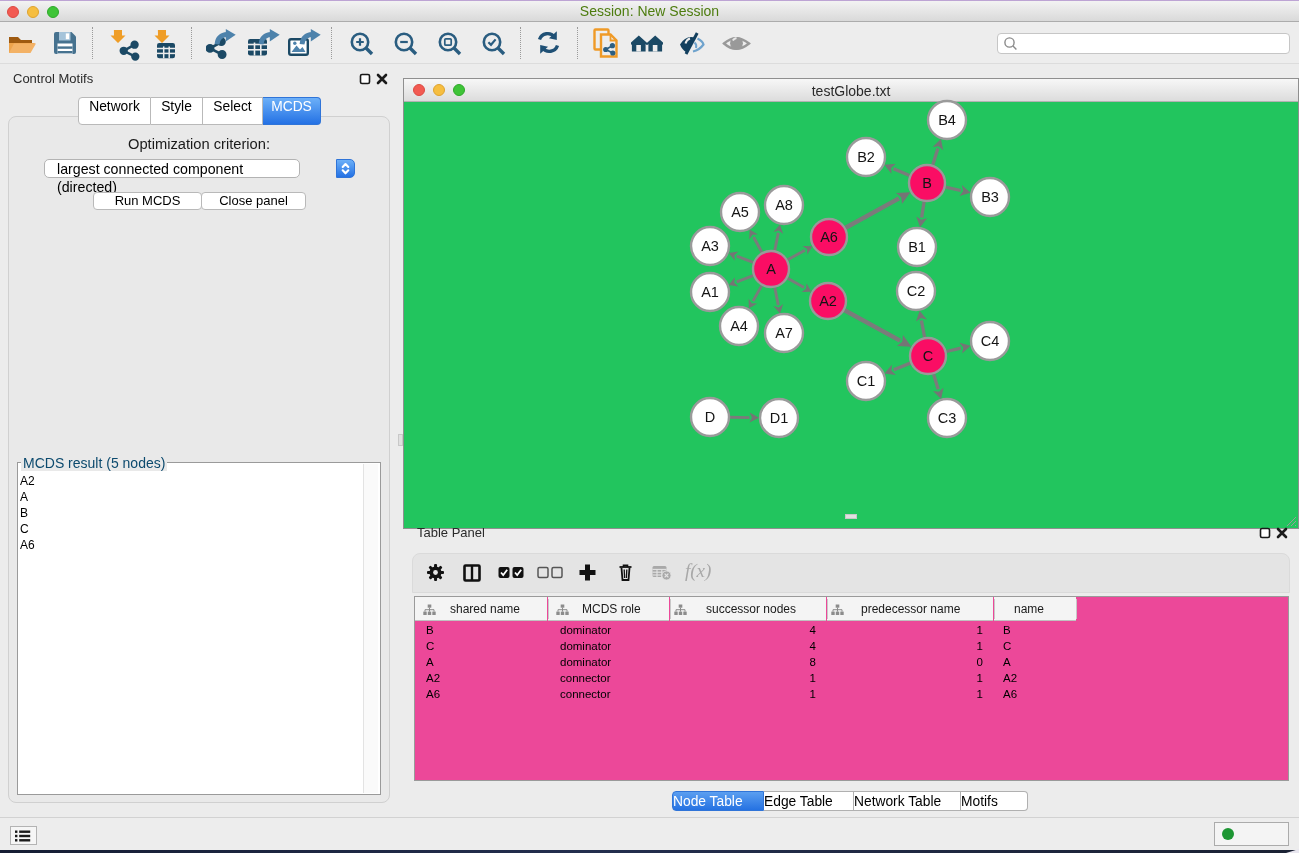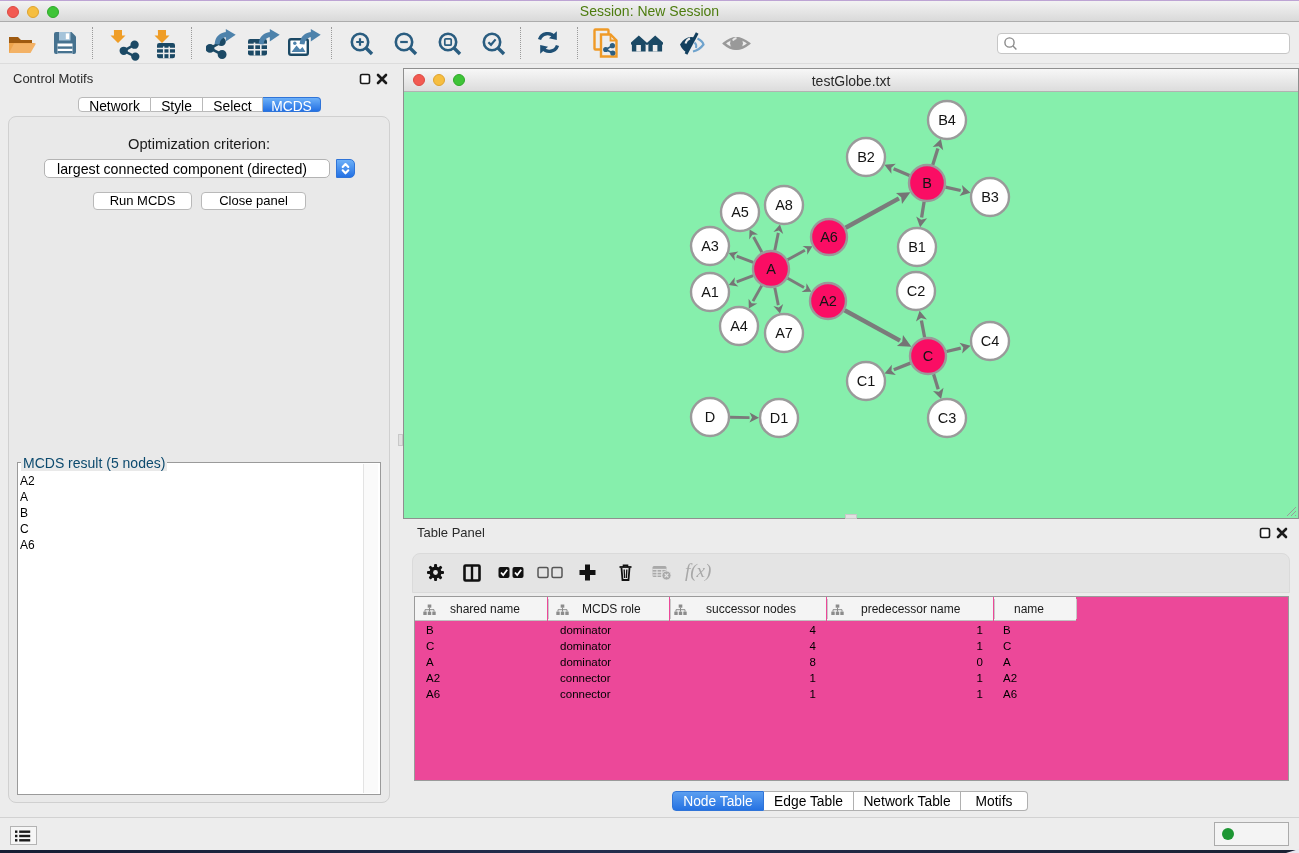--- a/index.html
+++ b/index.html
@@ -7,43 +7,43 @@
 .abs{position:absolute}
 .titlebar{left:0;top:1px;width:1299px;height:21px;background:linear-gradient(#f3f3f3,#d9d9d9);border-bottom:1px solid #acacac}
 .tl{border-radius:50%;width:12px;height:12px;top:6px}
 .title-text{width:100%;text-align:center;top:3px;font-size:14px;color:#4d7c0f}
 .toolbar{left:0;top:22px;width:1299px;height:42px;background:#ededed;border-bottom:1px solid #dcdcdc}
 .tsep{top:27px;height:32px;width:0;border-left:1px dotted #9a9a9a}
 .searchbox{left:997px;top:33px;width:293px;height:21px;background:#fff;border:1px solid #c6c6c6;border-radius:4px}
 .cp-title{left:13px;top:71px;font-size:13px;color:#2a2a2a}
 .panel-inner{left:8px;top:116px;width:382px;height:687px;background:#e9e9e9;border:1px solid #d0d0d0;border-radius:8px}
 .tabbar{left:78px;top:97px;height:19px;display:flex}
-.tab{height:15px;line-height:18px;font-size:13.8px;text-align:center;background:#fff;border:1px solid #b9b9b9;border-left:none;color:#000}
+.tab{height:28px;line-height:18px;font-size:13.8px;text-align:center;background:#fff;border:1px solid #b9b9b9;border-left:none;color:#000}
 .tab.first{border-left:1px solid #b9b9b9;border-radius:4px 0 0 4px}
 .tab.last{border-radius:0 4px 4px 0}
 .tab.sel{background:linear-gradient(#6cb0f8,#2471e4);color:#fff;border-color:#2f74d8}
 .optlabel{left:8px;top:136px;width:382px;text-align:center;font-size:14.7px;color:#1a1a1a}
-.dropdown{left:44px;top:159px;width:286px;height:19px;background:#fff;border:1px solid #b3b3b3;border-radius:5px;font-size:14.2px;line-height:18px;padding-left:12px;color:#000}
+.dropdown{left:44px;top:159px;width:256px;height:19px;background:#fff;border:1px solid #b3b3b3;border-radius:5px;font-size:14.2px;line-height:18px;padding-left:12px;color:#000}
 .spinner{left:336px;top:159px;width:19px;height:19px;background:linear-gradient(#6cb0f8,#2471e4);border:1px solid #2f74d8;border-radius:0 5px 5px 0}
 .btn{height:18px;background:#fff;border:1px solid #b9b9b9;border-radius:4px;font-size:13px;text-align:center;line-height:16px;color:#000}
 .fieldset{left:17px;top:462px;width:364px;height:333px;border:1px solid #9a9a9a;background:#fff}
 .legend{left:21px;top:455px;background:#e9e9e9;padding:0 2px;font-size:14px;color:#0c4a6e}
 .mlist{left:20px;top:473px;font-size:12px;line-height:16px;color:#000}
 .scrollst{left:363px;top:464px;width:15px;height:329px;background:#fafafa;border-left:1px solid #e3e3e3}
 
-.netwin{left:403px;top:68px;width:896px;height:451px;background:#86efac;border:1px solid #8f8f8f}
+.netwin{left:403px;top:78px;width:896px;height:451px;background:#22c55e;border:1px solid #8f8f8f}
 .nettitle{left:0;top:0;width:894px;height:23px;background:linear-gradient(#f7f7f7,#dcdcdc);border-bottom:1px solid #b2b2b2}
 
 .tp-title{left:417px;top:525px;font-size:13px;color:#2a2a2a}
 .tp-toolbar{left:412px;top:553px;width:878px;height:40px;background:#e4e4e4;border:1px solid #dadada;border-radius:8px 8px 0 0}
 .tbl{left:414px;top:596px;width:875px;height:185px;background:#ec4899;border:1px solid #9a9a9a}
 .th{top:0;height:24px;background:#f4f4f4;border-bottom:1px solid #c0c0c0;font-size:12px;color:#1a1a1a}
 .thsep{top:2px;height:20px;width:0;border-left:1px solid #c8c8c8}
 .cell{font-size:11.5px;color:#000;height:16px;line-height:16px}
-.bot-tab{height:20px;line-height:19px;font-size:13.8px;text-align:center;background:#fff;border:1px solid #b0b0b0;border-left:none;color:#000}
+.bot-tab{height:20px;line-height:19px;font-size:13.8px;text-align:left;background:#fff;border:1px solid #b0b0b0;border-left:none;color:#000}
 
 .statusbar{left:0;top:817px;width:1299px;height:33px;background:#ededed;border-top:1px solid #d2d2d2}
 .memorybtn{left:1214px;top:822px;width:75px;height:24px;background:#f4f4f4;border:1px solid #ababab;font-size:12px}
 .darkstrip{left:0;top:850px;width:1299px;height:3px;background:linear-gradient(90deg,#151d33,#232e4e 45%,#1a2133)}
 </style></head>
 <body>
 <div class="abs" style="left:0;top:0;width:1299px;height:2px;background:#bda4d4"></div>
 <div class="abs titlebar"></div>
 <div class="abs tl" style="left:7px;background:#f25a52;border:1px solid #dc4a42"></div>
 <div class="abs tl" style="left:27px;background:#f6be40;border:1px solid #dfa32e"></div>
@@ -195,21 +195,21 @@
  <div class="tab" style="width:60px">Select</div>
  <div class="tab sel last" style="width:58px">MCDS</div>
 </div>
 <div class="abs optlabel">Optimization criterion:</div>
 <div class="abs dropdown">largest connected component (directed)</div>
 <div class="abs spinner"></div>
 <svg class="abs" style="left:336px;top:159px" width="19" height="19">
     <path d="M6.7 8 L9.5 5 L12.3 8" fill="none" stroke="#fff" stroke-width="2.1" stroke-linecap="round" stroke-linejoin="round"></path>
     <path d="M6.7 11.3 L9.5 14.3 L12.3 11.3" fill="none" stroke="#fff" stroke-width="2.1" stroke-linecap="round" stroke-linejoin="round"></path>
   </svg>
-<div class="abs btn" style="left:93px;top:192px;width:99px">Run MCDS</div>
+<div class="abs btn" style="left:93px;top:192px;width:109px">Run MCDS</div>
 <div class="abs btn" style="left:201px;top:192px;width:105px">Close panel</div>
 <div class="abs fieldset"></div>
 <div class="abs legend">MCDS result (5 nodes)</div>
 <div class="abs mlist">A2<br>A<br>B<br>C<br>A6</div>
 <div class="abs scrollst"></div>
 
 <div class="abs netwin">
  <div class="abs nettitle"></div>
  <div class="abs tl" style="left:9px;top:5px;background:#f25a52;border:1px solid #dc4a42"></div>
  <div class="abs tl" style="left:29px;top:5px;background:#f6be40;border:1px solid #dfa32e"></div>

